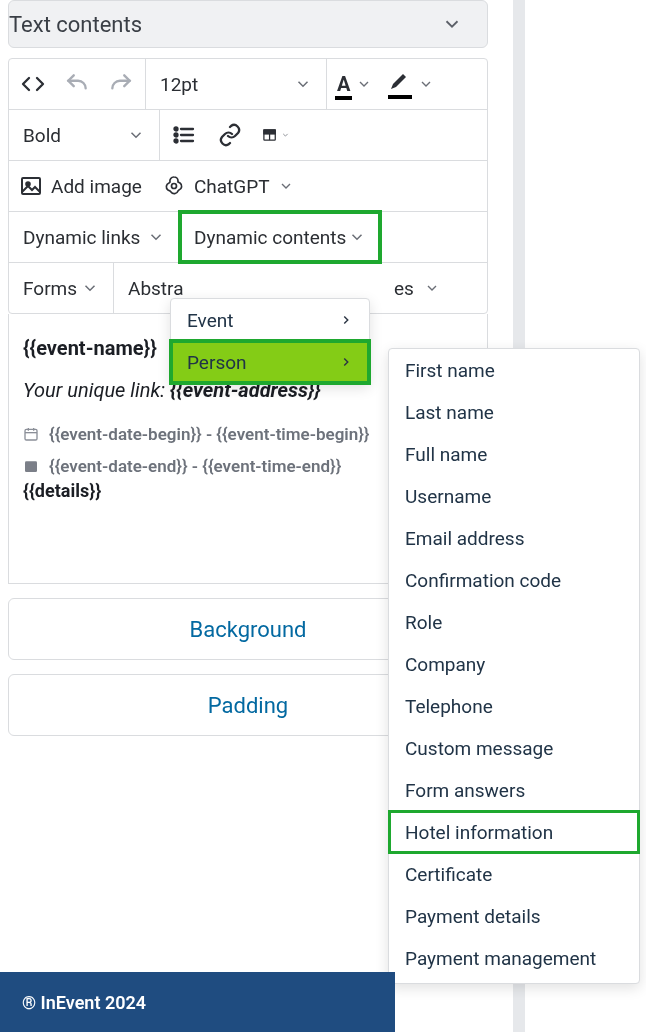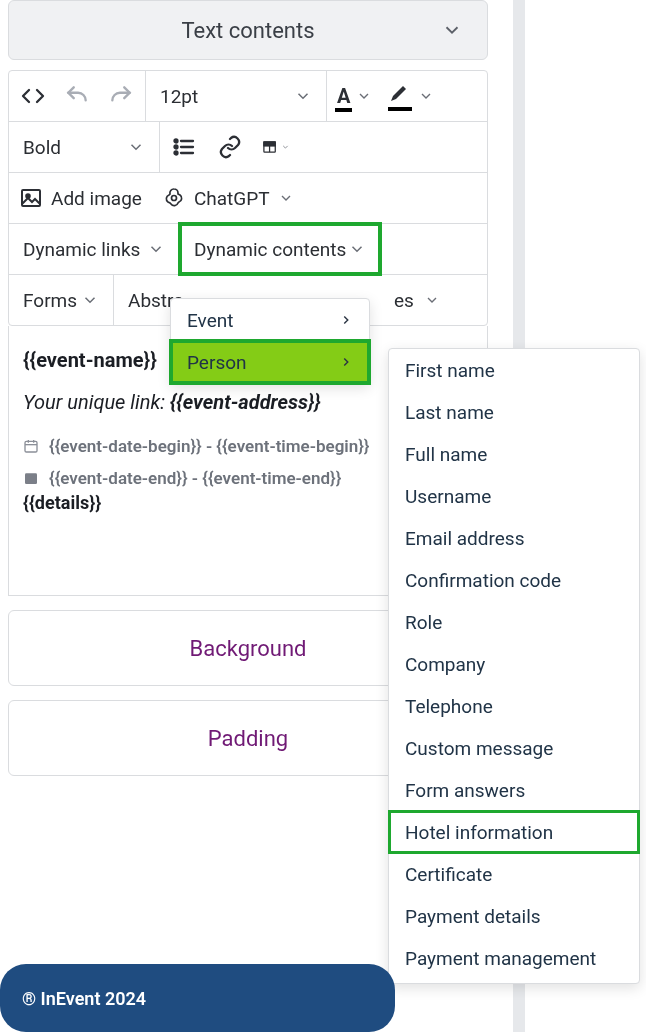--- a/index.html
+++ b/index.html
@@ -11,21 +11,21 @@
     --green:#0ea528;
     --hl-green:#0f7e2e;
   }
   *{box-sizing:border-box;font-family:-apple-system,BlinkMacSystemFont,"Segoe UI",Roboto,Helvetica,Arial,sans-serif;}
   html,body{margin:0;padding:0;}
   body{width:646px;height:1032px;background:#ffffff;position:relative;overflow:hidden;}
   .canvas-edge{position:absolute;left:513px;top:0;width:133px;height:1032px;background:#e6e8eb;}
   .canvas-edge::before{content:"";position:absolute;left:12px;top:0;width:121px;height:1032px;background:#fff;}
   .panel{position:absolute;left:8px;top:0;width:480px;}
 
-  .section-header{background:#f0f1f3;border:1px solid var(--border);border-radius:6px;height:60px;display:flex;align-items:center;justify-content:center;position:relative;color:#3a3f46;font-size:22px;margin-bottom:10px;}
+  .section-header{background:#f0f1f3;border:1px solid var(--border);border-radius:6px;height:48px;display:flex;align-items:center;justify-content:flex-start;position:relative;color:#3a3f46;font-size:22px;margin-bottom:10px;}
   .section-header .chev{position:absolute;right:24px;top:50%;transform:translateY(-50%);}
 
   .toolbar{border:1px solid var(--border);border-radius:4px;}
   .tb-row{display:flex;align-items:center;border-bottom:1px solid var(--border);flex-wrap:wrap;}
   .tb-row:last-child{border-bottom:none;align-items:flex-end;}
   .tb-cell{display:flex;align-items:center;gap:10px;padding:8px 10px;height:50px;color:var(--text);font-size:19px;}
   .tb-sep{width:1px;align-self:stretch;background:var(--border);}
   .dropdown{display:flex;align-items:center;justify-content:space-between;padding:0 14px;height:50px;font-size:19px;color:var(--text);}
   .icon{display:inline-flex;align-items:center;justify-content:center;}
   .chev-down svg,.chev svg{display:block;}
@@ -33,23 +33,23 @@
   .green-box{outline:4px solid #1ea82f;outline-offset:-2px;}
 
   
   .editor{border:1px solid var(--border);border-top:none;min-height:270px;padding:18px 14px 36px;color:#1b1e24;}
   .editor .line{margin:4px 0;}
   .bold{font-weight:700;}
   .merge{font-weight:700;}
   .subtle{color:#6d727b;font-weight:600;font-size:17px;display:flex;align-items:center;gap:10px;text-align:right;}
   .cal-ico{width:16px;height:16px;}
 
-  .big-option{border:1px solid var(--border);border-radius:6px;height:76px;display:flex;align-items:center;justify-content:center;font-size:22px;color:#701a75;margin-top:14px;background:#fff;}
-
-  .footer{position:absolute;left:0;bottom:0;width:395px;height:68px;background:#1f4c80;color:#fff;display:flex;align-items:center;padding-left:22px;font-size:18px;font-weight:600;border-radius:26px;}
+  .big-option{border:1px solid var(--border);border-radius:6px;height:62px;display:flex;align-items:center;justify-content:center;font-size:22px;color:#0369a1;margin-top:14px;background:#fff;}
+
+  .footer{position:absolute;left:0;bottom:0;width:395px;height:60px;background:#1f4c80;color:#fff;display:flex;align-items:center;padding-left:22px;font-size:18px;font-weight:600;}
 
   
   .menu{position:absolute;background:#fff;border:1px solid var(--border);border-radius:4px;box-shadow:0 4px 14px rgba(0,0,0,.12);}
   .menu-item{height:42px;display:flex;align-items:center;justify-content:space-between;padding:0 16px;font-size:19px;color:var(--dark);white-space:nowrap;}
   .menu-item.hover{background:#84cc16;}
 
   .menu1{left:170px;top:298px;width:200px;}
   .menu1 .menu-item.green{outline:4px solid #1ea82f;outline-offset:-2px;}
 
   .menu2{left:388px;top:348px;width:252px;padding-bottom:4px;}

